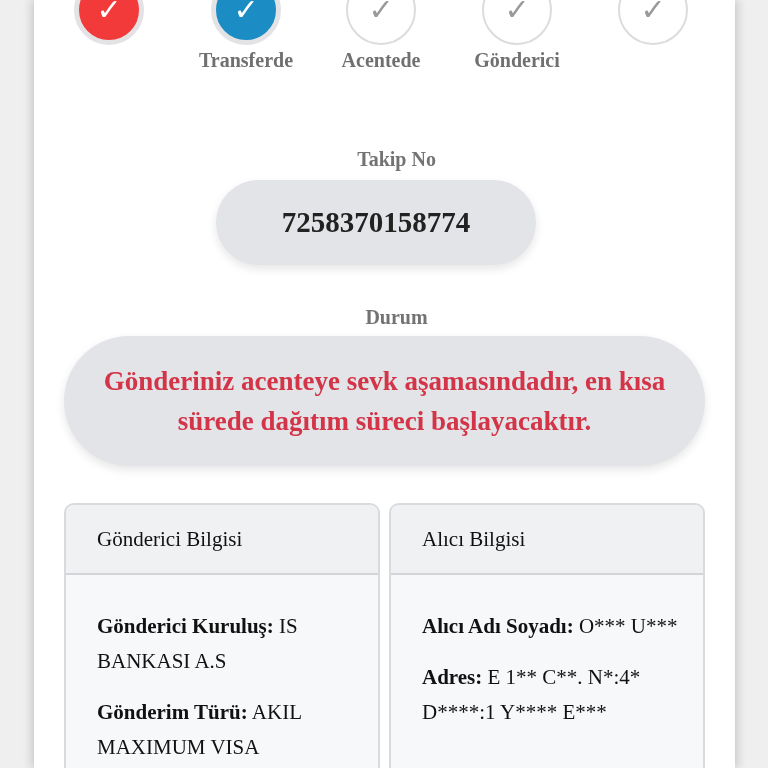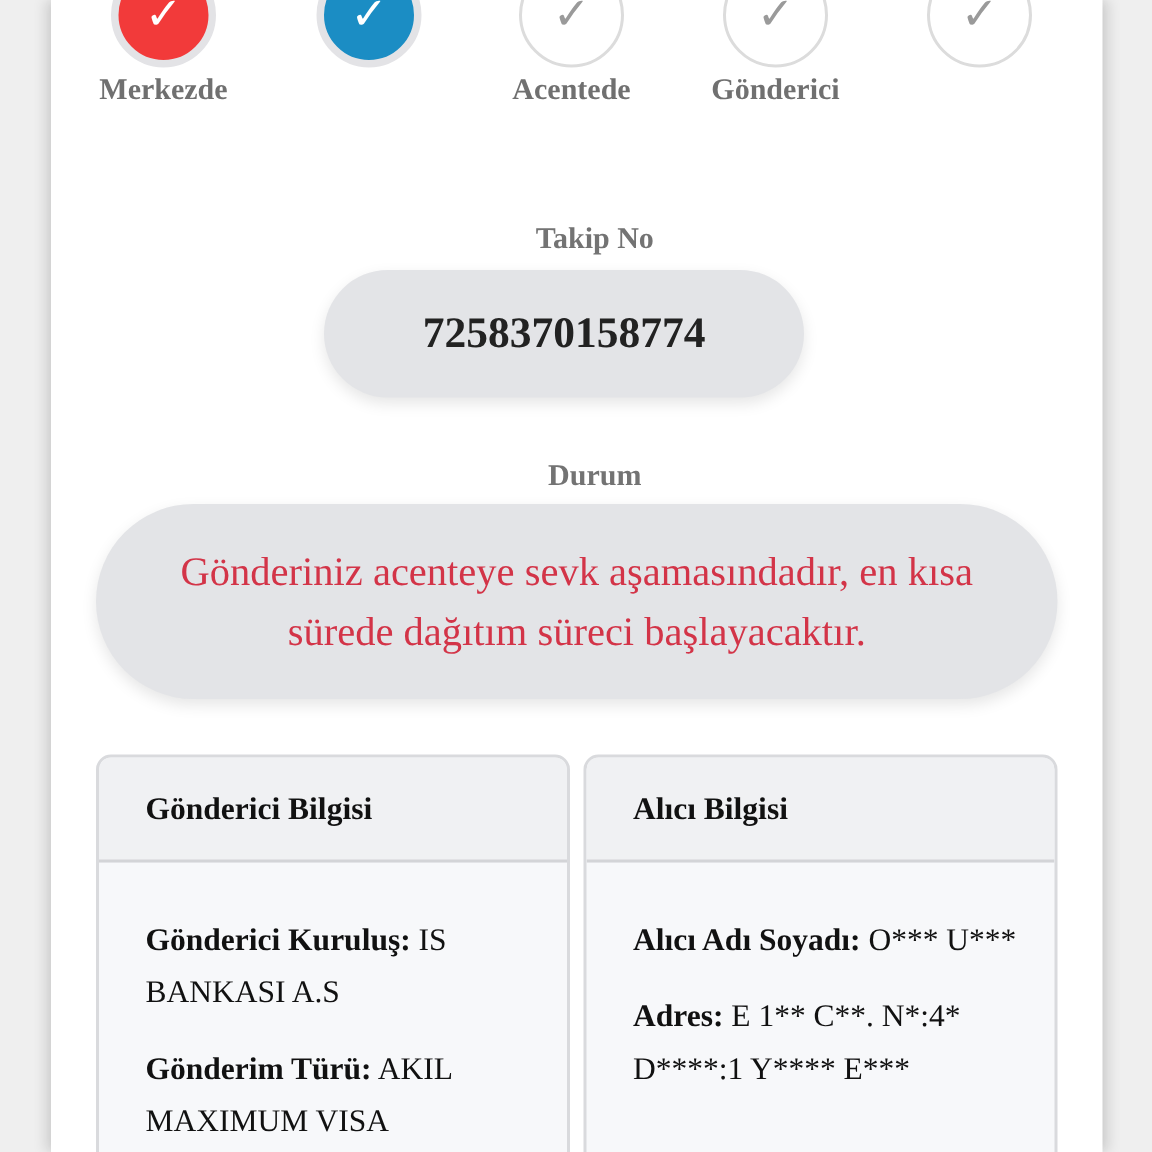--- a/index.html
+++ b/index.html
@@ -36,49 +36,49 @@
     position:absolute; background:#e3e4e7; border-radius:45px;
     box-shadow:0 4px 10px rgba(0,0,0,0.10);
     display:flex; align-items:center; justify-content:center; text-align:center;
   }
   .tracking {
     left:182px; top:180px; width:320px; height:85px;
     font-size:29px; font-weight:bold; color:#222;
   }
   .status {
     left:30px; top:336px; width:641px; height:130px; border-radius:65px;
-    font-size:27px; font-weight:normal; color:#d33448; line-height:40px;
+    font-size:27px; font-weight:bold; color:#d33448; line-height:40px;
     padding:0 30px; box-sizing:border-box;
   }
   .card {
     position:absolute; top:503px; width:316px; height:300px;
     border:2px solid #d9dadd; border-radius:10px; background:#f7f8fa;
     box-sizing:border-box; overflow:hidden;
   }
   .card-header {
     height:68px; background:#f0f1f3; border-bottom:2px solid #d3d4d7;
     padding-left:31px; display:flex; align-items:center;
-    font-weight:bold; font-size:21px; color:#111;
+    font-weight:normal; font-size:21px; color:#111;
   }
   .card-body { padding:34px 20px 0 31px; font-size:21px; color:#111; line-height:35px; }
   .field { margin-bottom:16px; }
   .field b { font-weight:bold; }
 </style>
 </head>
 <body>
 
 <div class="page">
 
   <div class="steps">
     <div class="step" style="left:15px;">
       <div class="circle done-red">✓</div>
-      <div class="step-label">Merkezde</div>
     </div>
     <div class="step" style="left:152px;">
       <div class="circle done-blue">✓</div>
+      <div class="step-label">Transferde</div>
     </div>
     <div class="step" style="left:287px;">
       <div class="circle pending">✓</div>
       <div class="step-label">Acentede</div>
     </div>
     <div class="step" style="left:423px;">
       <div class="circle pending">✓</div>
       <div class="step-label">Gönderici</div>
     </div>
     <div class="step" style="left:559px;">

